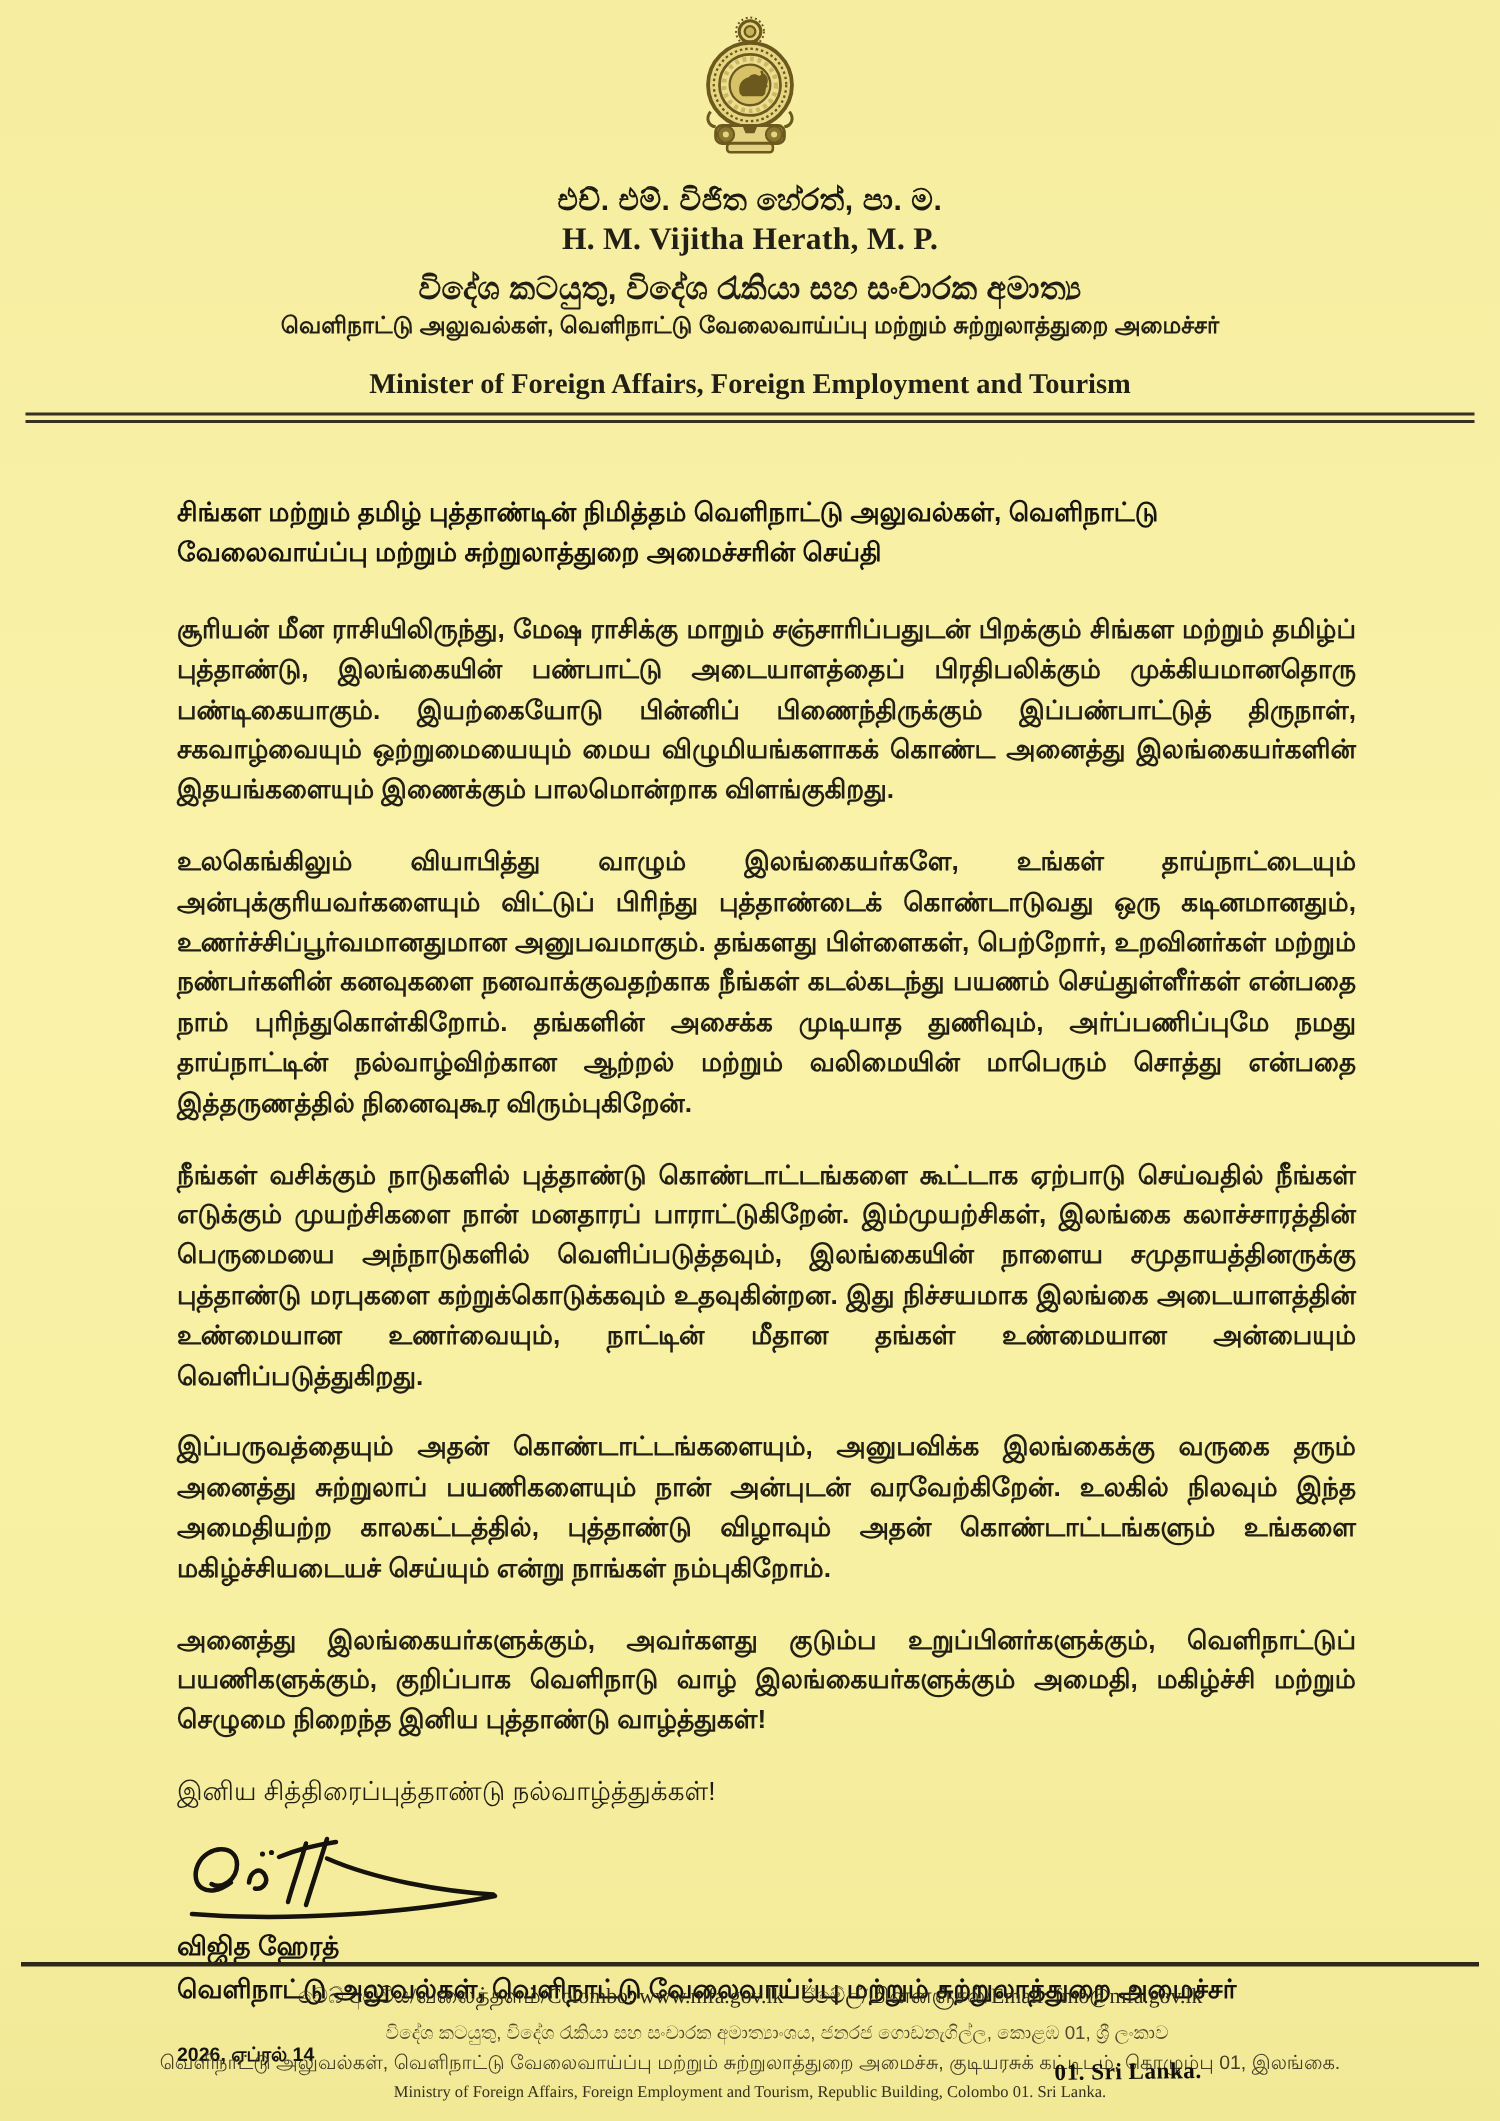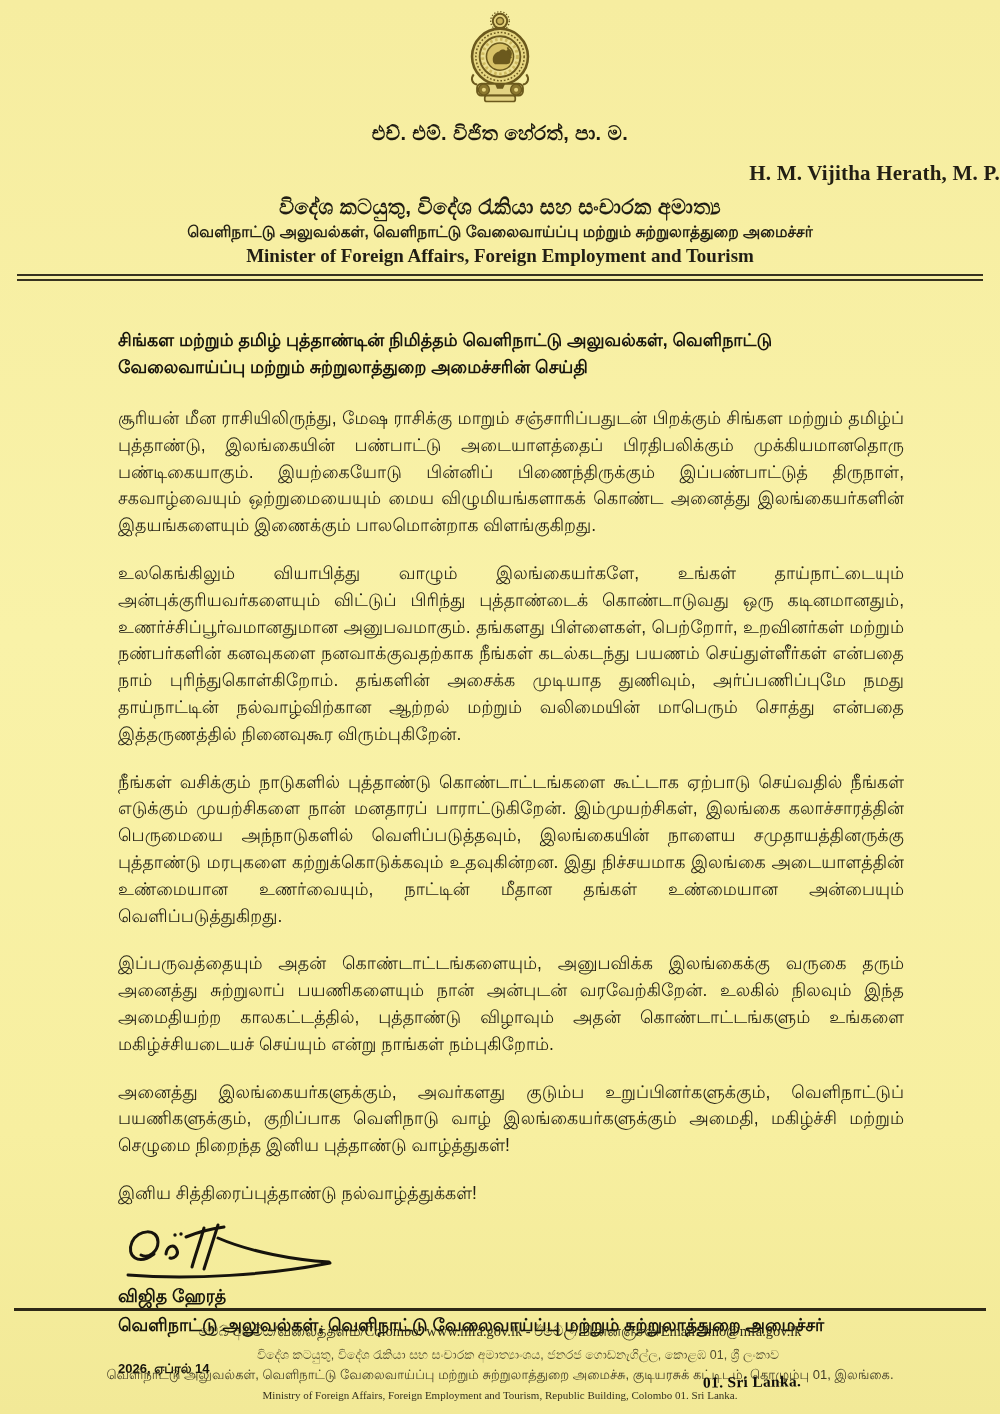--- a/index.html
+++ b/index.html
@@ -9,32 +9,32 @@
     background:linear-gradient(180deg,#f6eda0 0%,#f9f2a8 45%,#f7efa0 80%,#f2e997 100%);
     font-family:"Liberation Sans",sans-serif;
     color:#221f14;
     overflow:hidden;
   }
   
   .header{text-align:center;padding-top:10px;}
   .emblem{display:inline-block;}
   .name-si{font-size:20px;font-weight:bold;margin-top:8px;letter-spacing:.4px;color:#1d1a10;}
   .name-ta{font-size:16px;font-weight:bold;margin-top:3px;}
-  .name-en{font-family:"Liberation Serif",serif;font-size:21px;font-weight:bold;margin-top:16px;letter-spacing:.2px;text-align:right;}
+  .name-en{font-family:"Liberation Serif",serif;font-size:21px;font-weight:bold;margin-top:1px;letter-spacing:.2px;}
   .min-si{font-size:21px;font-weight:bold;margin-top:9px;letter-spacing:.3px;}
   .min-ta{font-size:15.5px;font-weight:bold;margin-top:4px;}
-  .min-en{font-family:"Liberation Serif",serif;font-size:19px;font-weight:bold;margin-top:2px;}
+  .min-en{font-family:"Liberation Serif",serif;font-size:19px;font-weight:bold;margin-top:18px;}
   .rule-double{
     margin:7px auto 0;width:966px;height:3px;
     border-top:2.5px solid #37321f;border-bottom:2.5px solid #37321f;
   }
   
   .letter{padding:46px 96px 0 118px;}
   .title{font-size:17.5px;line-height:27px;font-weight:bold;margin:0 0 24px 0;color:#16140c;}
-  .body-par{font-size:17.5px;line-height:26.8px;text-align:justify;margin:0 0 21px 0;}
+  .body-par{font-size:17.5px;line-height:26.8px;text-align:justify;margin:0 0 21px 0;font-weight:bold;}
   .closing{font-size:17.5px;line-height:26px;margin:4px 0 0 0;}
   
   .signature-block{margin-top:16px;}
   .signature-svg{display:block;margin-left:2px;}
   .sig-name{font-weight:bold;font-size:17.5px;margin-top:2px;color:#16140c;}
   .sig-title{font-weight:bold;font-size:17.5px;margin-top:7px;color:#16140c;}
   .sig-date{font-weight:bold;font-size:13px;margin-top:24px;color:#16140c;}
   
   .footer{position:absolute;left:0;right:0;bottom:0;text-align:center;padding-bottom:8px;}
   .footer-rule{width:972px;margin:0 auto 9px;border-top:3px solid #2e2917;}

